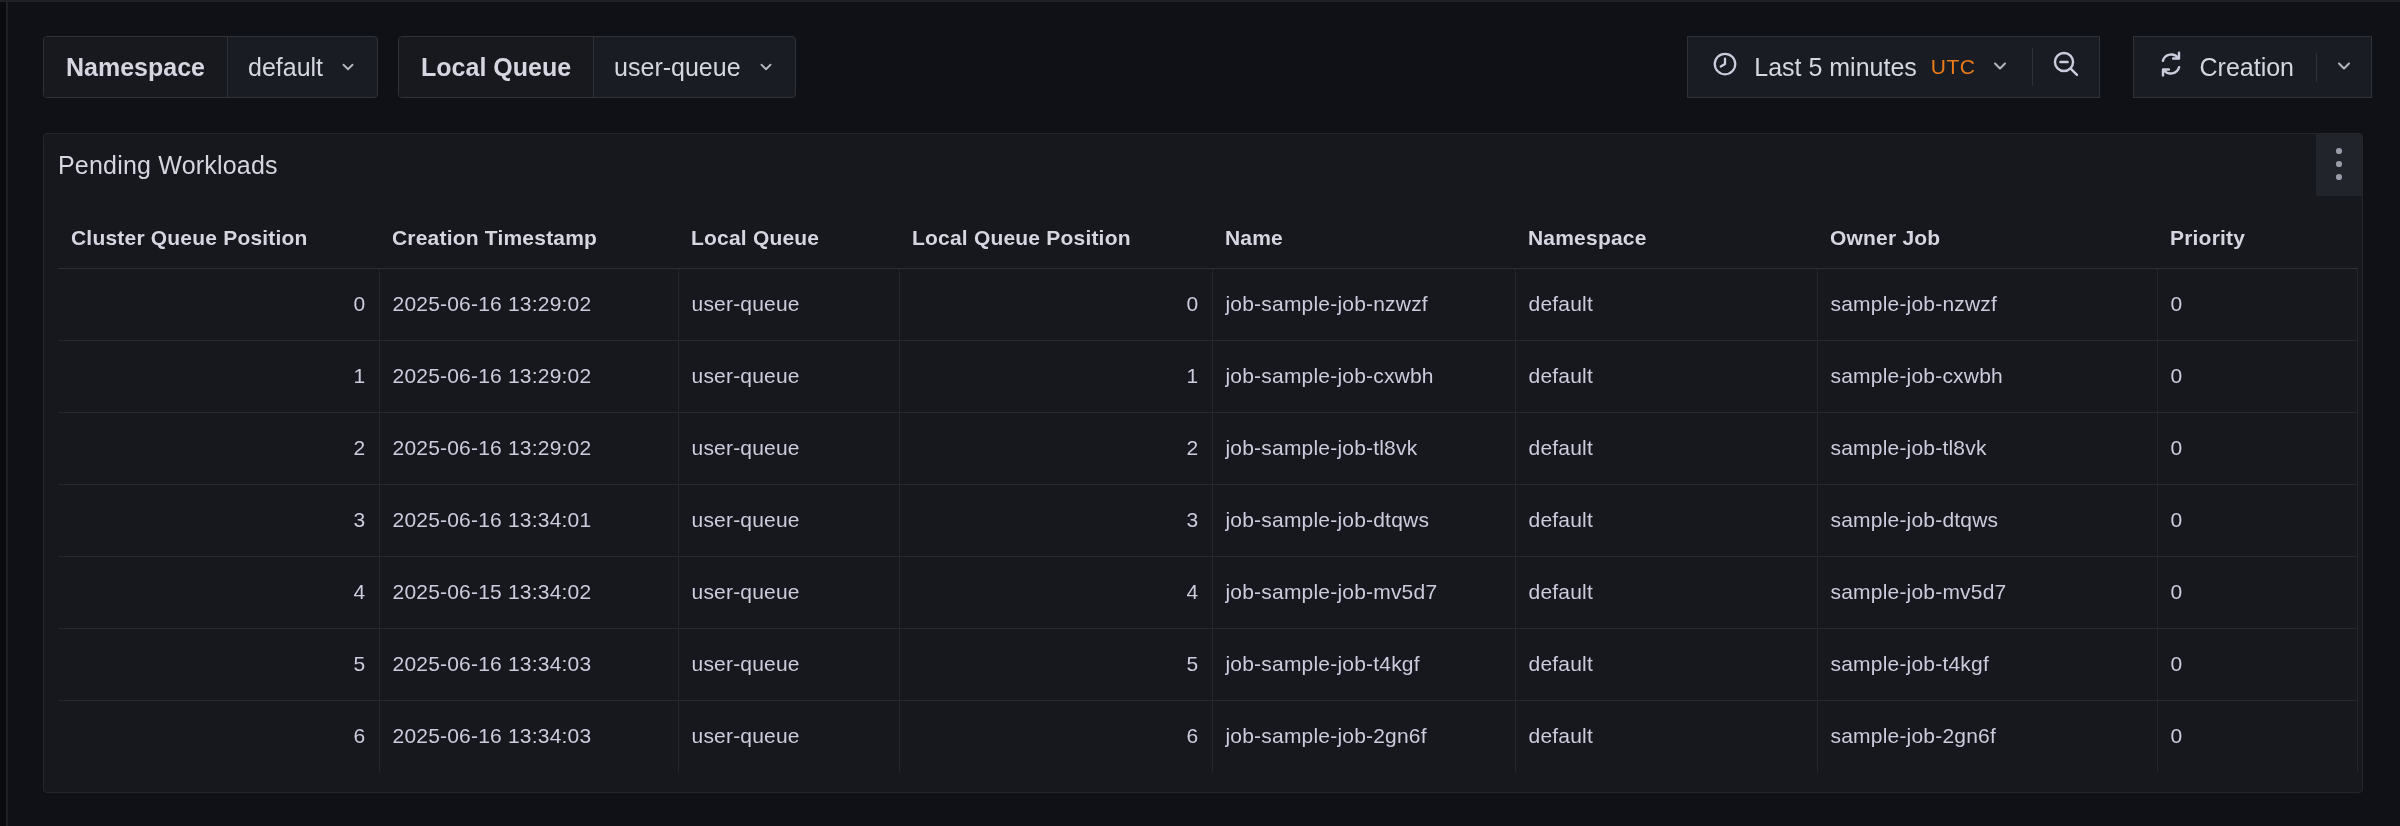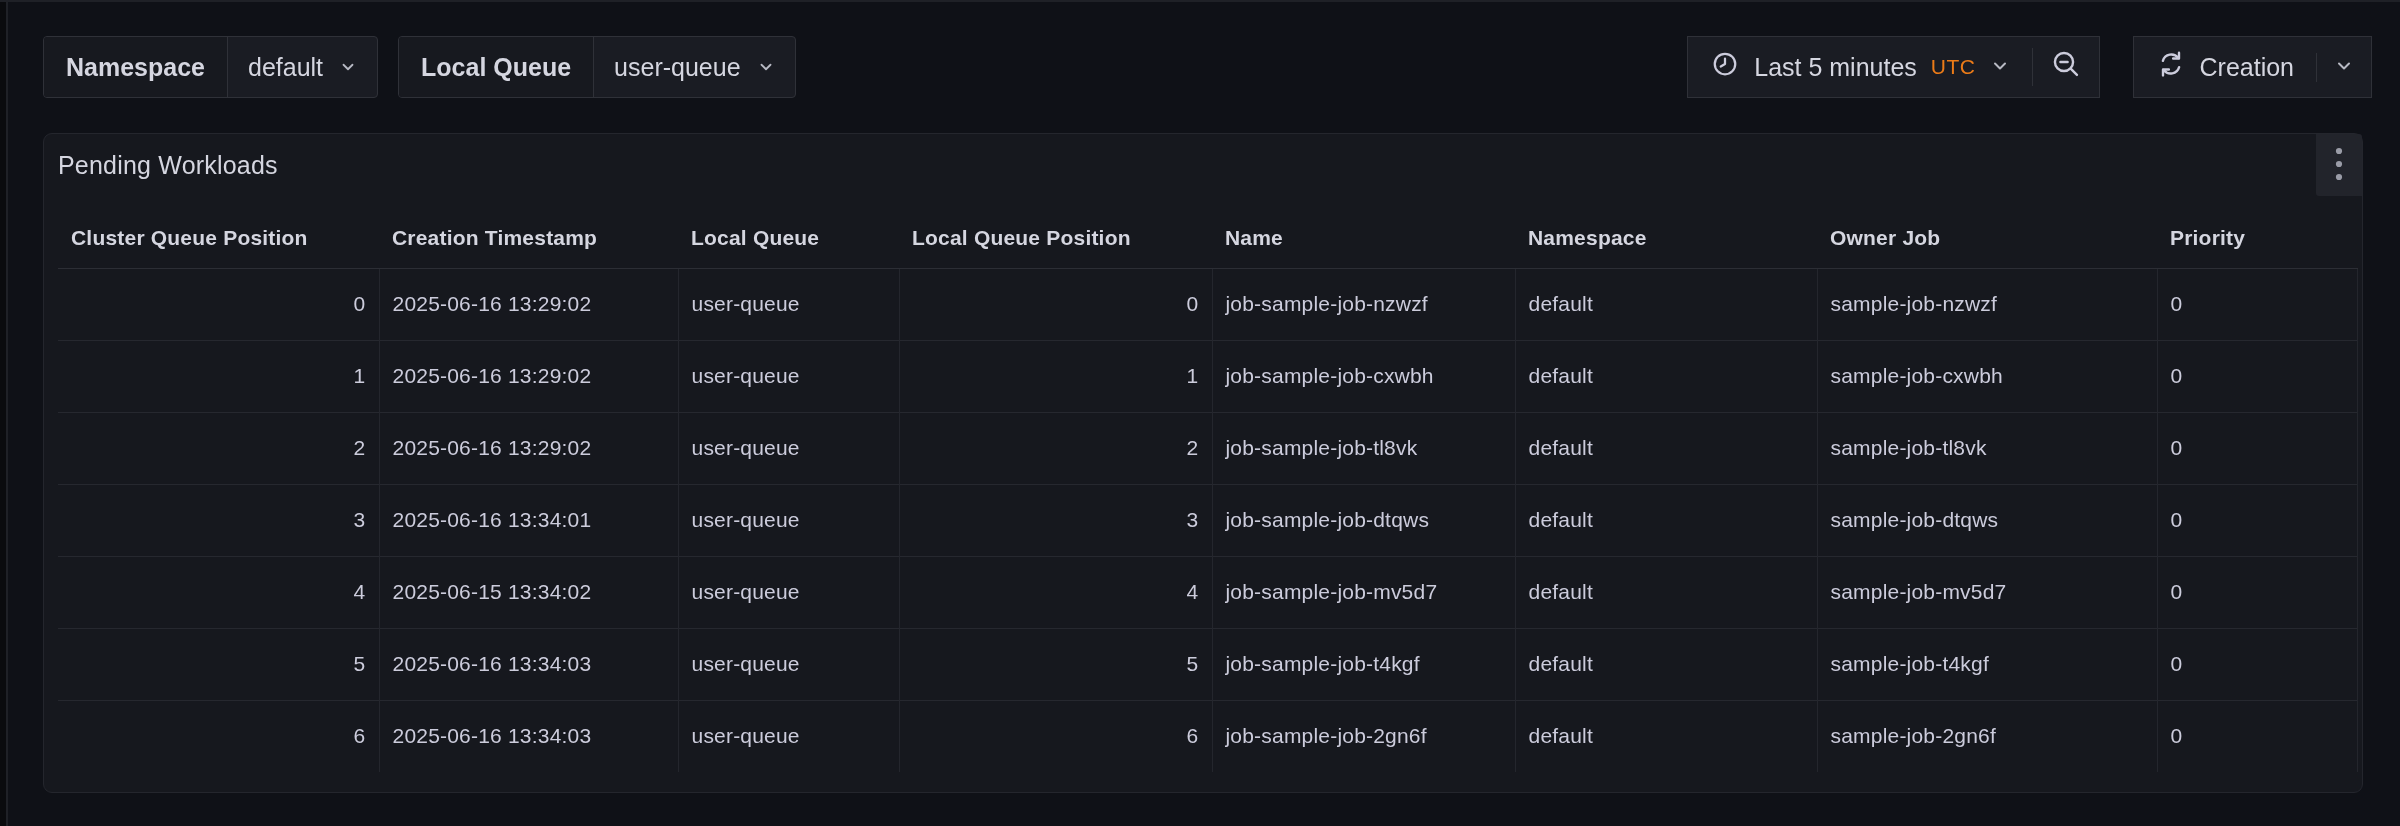--- a/index.html
+++ b/index.html
@@ -27,21 +27,21 @@
   .var-group{display:flex;align-items:stretch;border:1px solid var(--btn-border);border-radius:4px;background:var(--btn-bg);overflow:hidden;}
   .var-label{display:flex;align-items:center;padding:0 22px;font-size:25px;font-weight:600;color:var(--text-bright);border-right:1px solid var(--btn-border);background:#17191f;}
   .var-value{display:flex;align-items:center;gap:16px;padding:0 20px;font-size:25px;font-weight:400;color:var(--text-bright);background:transparent;border:none;cursor:pointer;font-family:inherit;}
   .btn-group{display:flex;align-items:center;border:1px solid var(--btn-border);border-radius:0;background:var(--btn-bg);overflow:hidden;}
   .btn{display:flex;align-items:center;gap:14px;padding:0 22px;font-size:25px;font-weight:500;color:var(--text-bright);background:transparent;border:none;cursor:pointer;font-family:inherit;}
   .btn + .btn{border-left:1px solid var(--btn-border);}
   .icon-btn{padding:0 17px;}
   .utc-badge{color:var(--orange);font-size:21px;font-weight:400;letter-spacing:.5px;}
 
   
-  .panel{position:absolute;left:43px;top:133px;width:2320px;height:660px;background:var(--panel);border:1px solid var(--panel-border);border-radius:9px;}
+  .panel{position:absolute;left:43px;top:133px;width:2320px;height:660px;background:var(--panel);border:1px solid var(--panel-border);border-radius:4px;}
   .panel-header{position:relative;height:62px;display:flex;align-items:center;padding:0 14px;}
   .panel-title{font-size:25px;font-weight:500;color:var(--text-bright);letter-spacing:.2px;}
   .kebab-btn{position:absolute;top:0;right:0;width:46px;height:62px;background:#22242b;border:none;border-radius:0 3px 0 3px;display:flex;align-items:center;justify-content:center;cursor:pointer;}
 
   
   .table-wrap{margin:12px 0 0 14px;width:2299px;}
   table{width:100%;border-collapse:collapse;table-layout:fixed;font-size:21px;letter-spacing:.2px;color:var(--text);}
   th{height:60px;text-align:left;font-weight:600;color:var(--text-bright);padding:0 34px 0 13px;white-space:nowrap;overflow:hidden;border-bottom:1px solid #2c2e35;cursor:pointer;}
   td{height:72px;padding:0 13px;white-space:nowrap;overflow:hidden;border-right:1px solid var(--panel-border);}
   tbody tr + tr td{border-top:1px solid var(--grid);}

